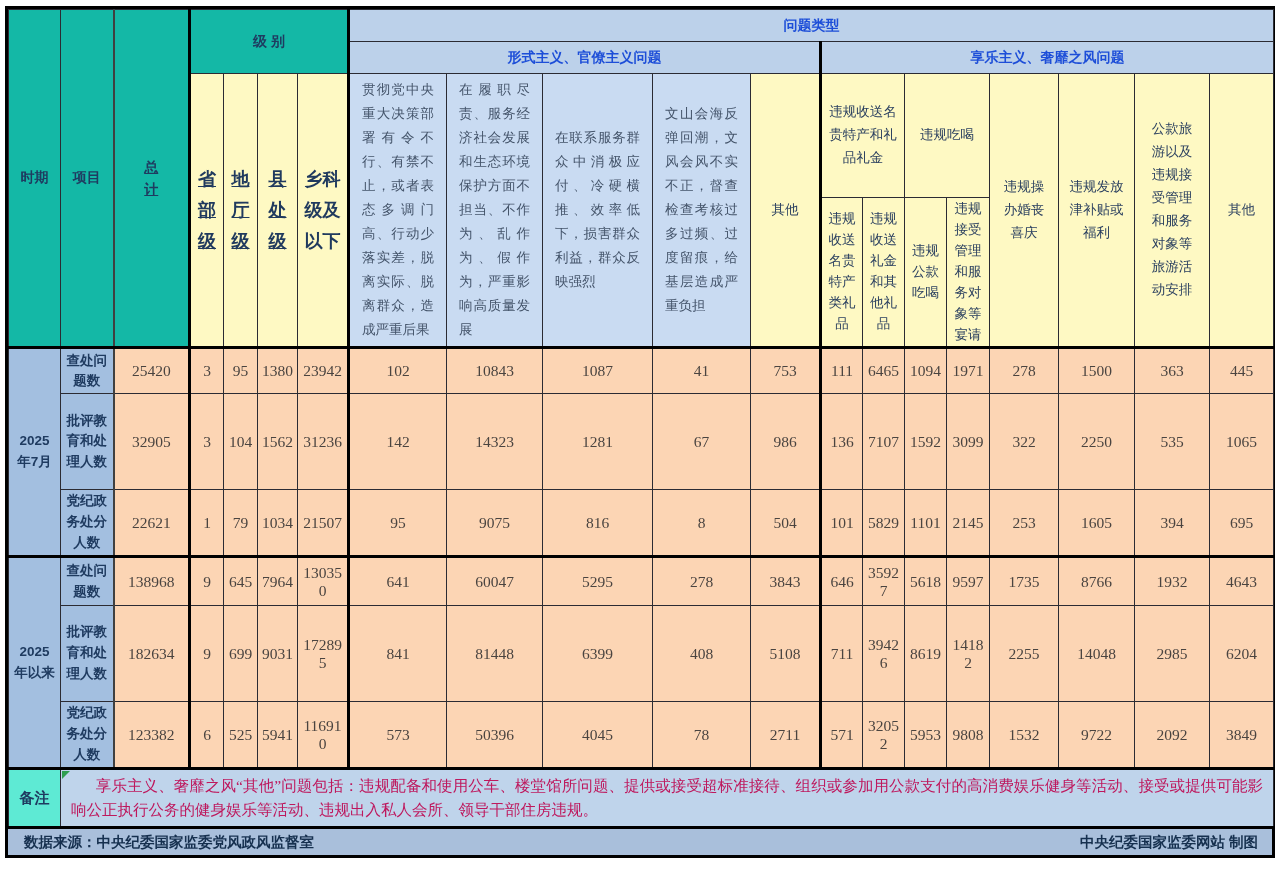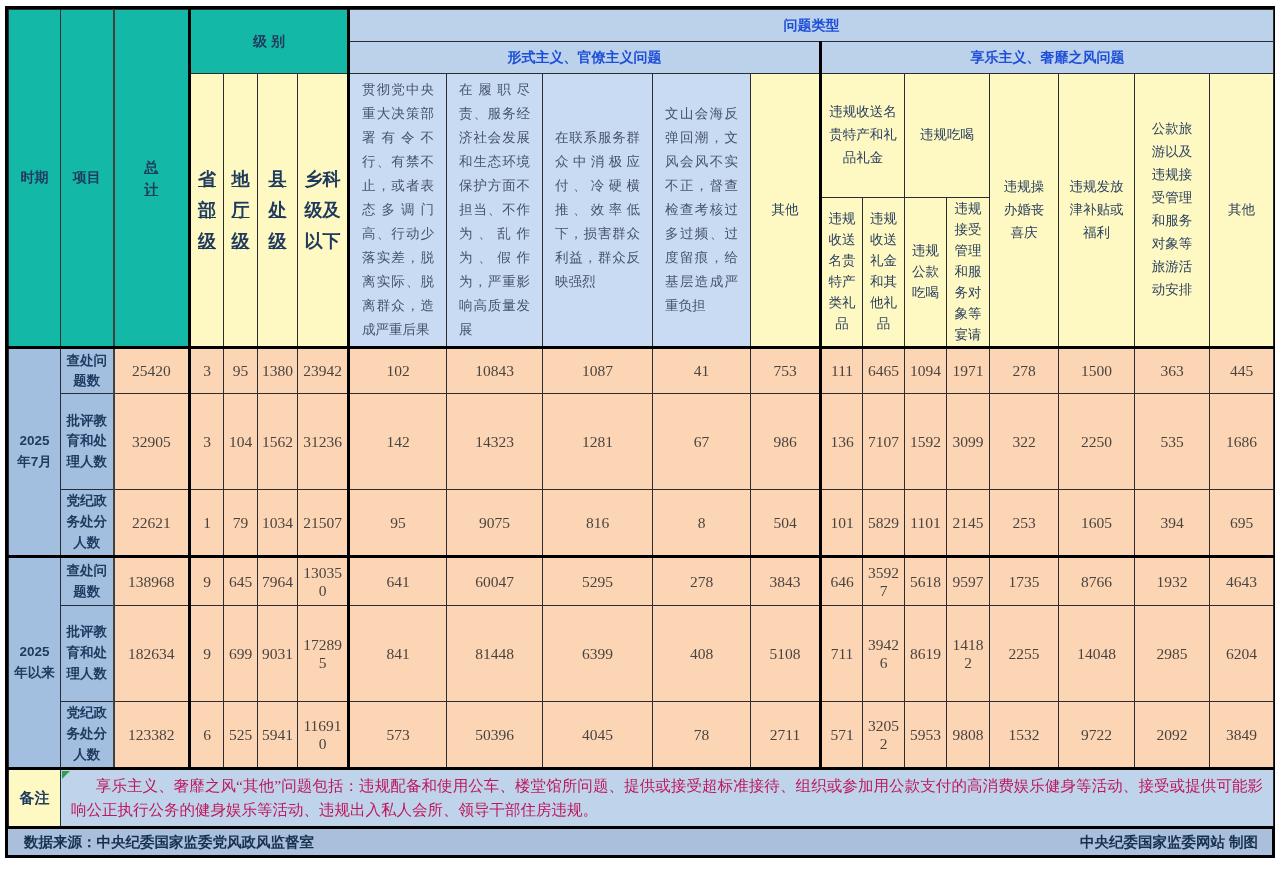--- a/index.html
+++ b/index.html
@@ -42,21 +42,21 @@
   .w5{width:5.3em;margin:0 auto;line-height:1.7;}
   .desc-t{
     font-family:"Liberation Serif","DejaVu Serif",serif;
     font-size:13.5px;line-height:1.78;text-align:justify;
     margin:0 10px;color:#44546A;
   }
   .group-t{font-family:"Liberation Serif","DejaVu Serif",serif;font-weight:normal;color:#2c4160;font-size:13.5px;line-height:1.7;}
   .sub-t{font-family:"Liberation Serif","DejaVu Serif",serif;font-weight:normal;color:#2c4160;font-size:13.5px;}
   .lvl-t{font-size:18px;line-height:1.7;}
   
-  .note-label{background:#fef9c3;color:#1F3B60;font-weight:bold;font-size:15px;}
+  .note-label{background:#5eead4;color:#1F3B60;font-weight:bold;font-size:15px;}
   .note-cell{
     position:relative;background:#BFD4EB;color:#be185d;text-align:left;
     font-family:"Liberation Serif","DejaVu Serif",serif;font-size:15.5px;line-height:1.55;
     padding:4px 10px 4px 10px;
   }
   .note-text{display:block;text-indent:1.6em;text-align:justify;}
   .tri{
     position:absolute;top:1px;left:1px;width:0;height:0;
     border-top:8px solid #2E9E4F;border-right:8px solid transparent;
   }
@@ -209,21 +209,21 @@
         <td class="num">1281</td>
         <td class="num">67</td>
         <td class="num br3">986</td>
         <td class="num">136</td>
         <td class="num">7107</td>
         <td class="num">1592</td>
         <td class="num">3099</td>
         <td class="num">322</td>
         <td class="num">2250</td>
         <td class="num">535</td>
-        <td class="num">1686</td>
+        <td class="num">1065</td>
       </tr>
       <tr class="r3">
         <td class="r-label br2">
             <div class="w3">党纪政务处分人数</div>
           </td>
         <td class="num br3">22621</td>
         <td class="num">1</td>
         <td class="num">79</td>
         <td class="num">1034</td>
         <td class="num br3">21507</td>

